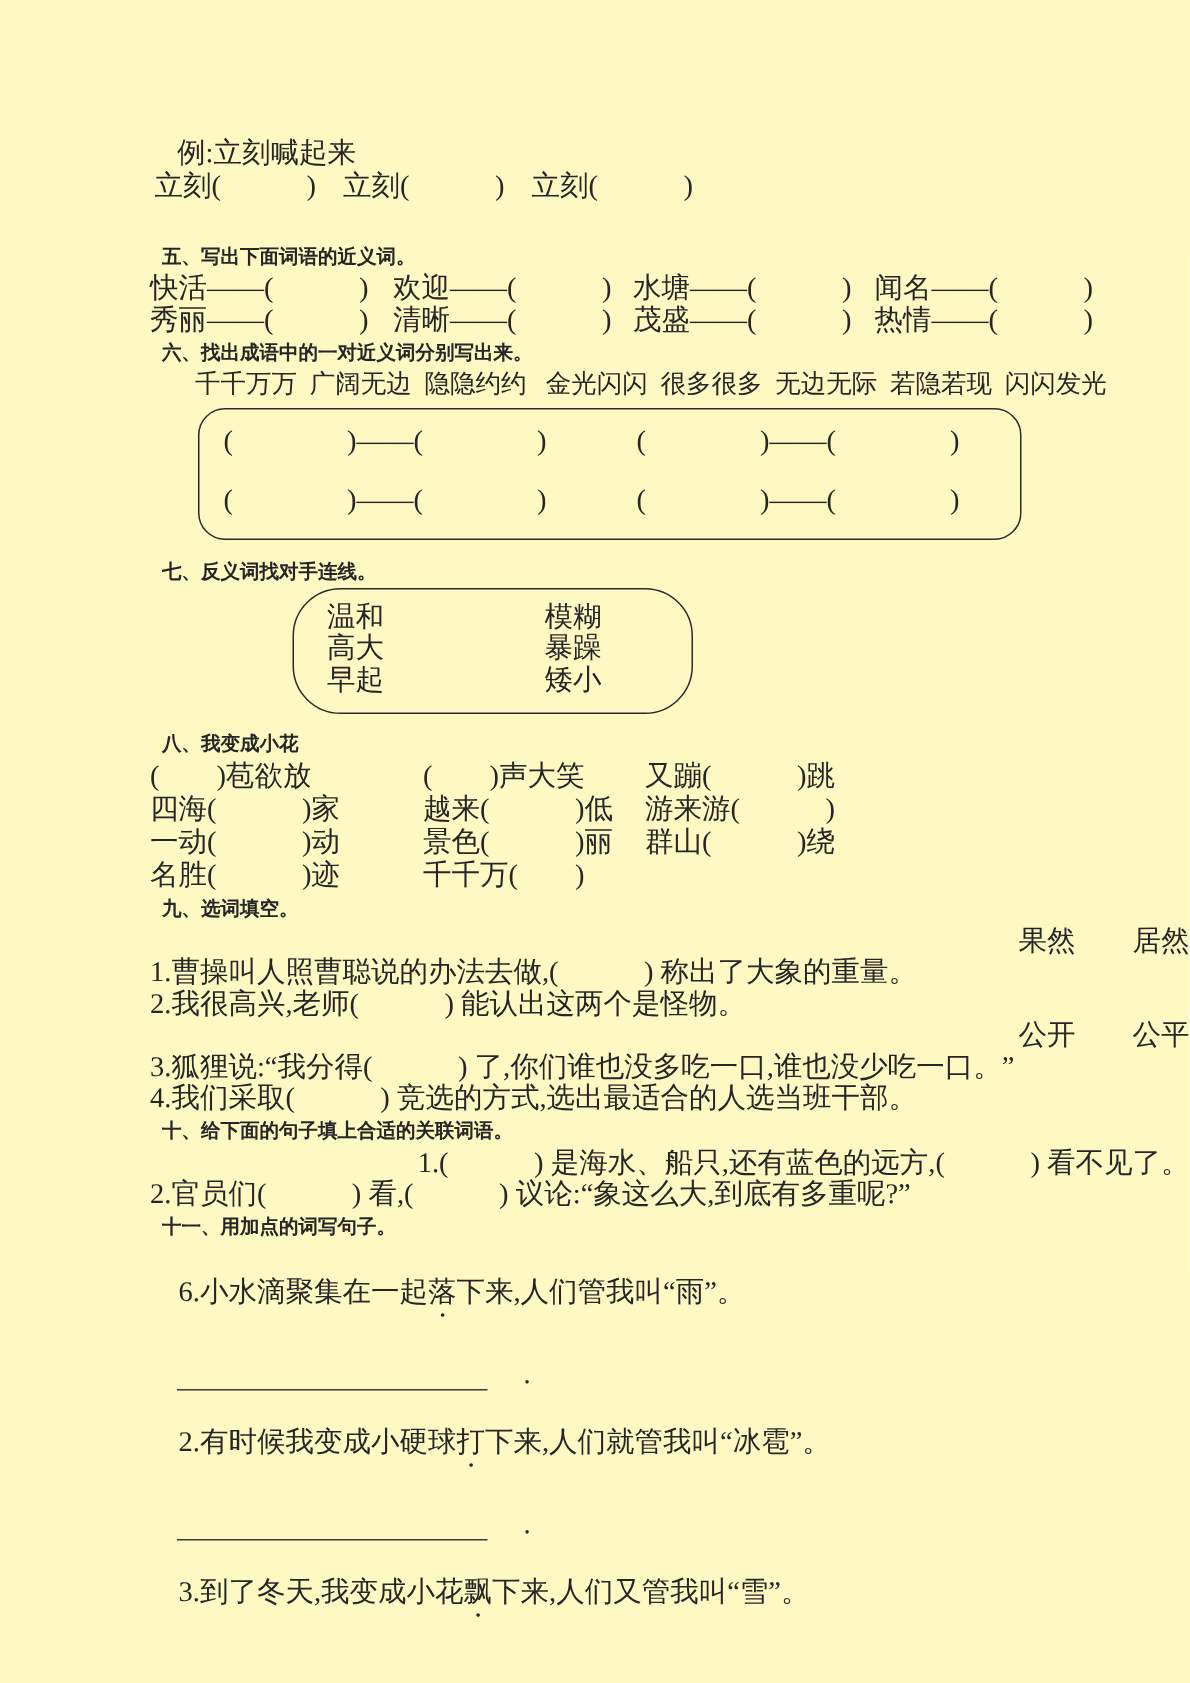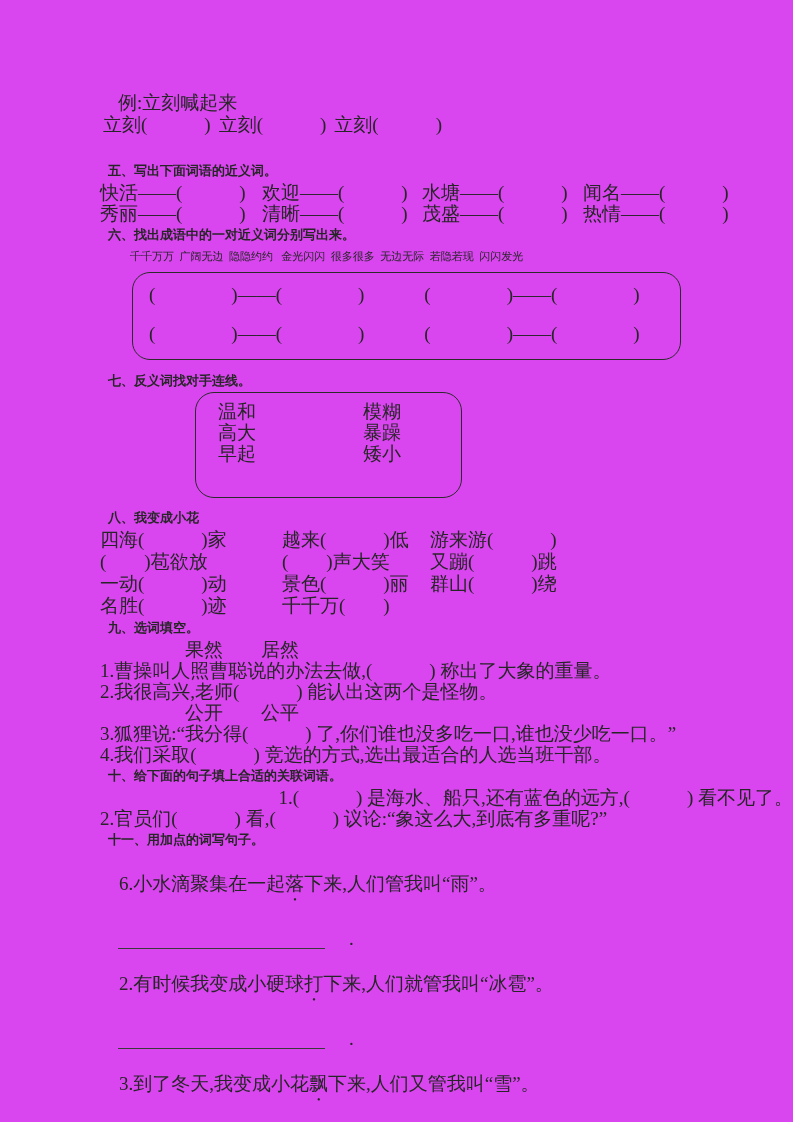--- a/index.html
+++ b/index.html
@@ -1,50 +1,50 @@
 <!DOCTYPE html>
 <html><head>
 <meta charset="utf-8">
 <style>
   html,body { margin:0; padding:0; background:#ffffff; }
   .page {
-    width:793px; height:1122px; background:#d946ef; color:#262626;
+    width:793px; height:1122px; background:#fef9c3; color:#262626;
     font-family:"Liberation Serif","DejaVu Serif",serif;
     font-size:19px; box-sizing:border-box;
     padding:92px 0 0 100px; overflow:hidden; position:relative;
   }
   p,h3,div { margin:0; padding:0; }
   .t { white-space:pre; }
   .example-title { line-height:22px; margin-left:18px; }
-  .ex-row { display:flex; gap:8px; line-height:22px; margin-left:3px; white-space:pre; }
+  .ex-row { display:flex; gap:18px; line-height:22px; margin-left:3px; white-space:pre; }
   h3.heading {
     font-family:"Liberation Sans","DejaVu Sans",sans-serif;
     font-weight:bold; font-size:13px; line-height:22px; margin-left:8px; white-space:pre;
   }
   .h5 { margin-top:24px; }
   .h7 { margin-top:10px; }
   .h8 { margin-top:9px; }
   .row5 { display:grid; grid-template-columns:162px 160px 161px 1fr; line-height:21px; white-space:pre; }
-  .idioms { font-size:11px; line-height:20px; margin-left:30px; white-space:pre; }
+  .idioms { font-size:17px; line-height:20px; margin-left:30px; white-space:pre; }
   .box6 {
     margin-left:32px; margin-top:6px; width:549px; height:88px;
     border:1.6px solid #2b2b2b; border-radius:18px; box-sizing:border-box;
     padding:11px 0 0 16px;
   }
   .pair-row { display:flex; gap:60px; line-height:22px; margin-bottom:17px; white-space:pre; }
   .box7 {
-    margin-left:95px; margin-top:0; width:267px; height:106px;
-    border:1.6px solid #2b2b2b; border-radius:19px; box-sizing:border-box;
+    margin-left:95px; margin-top:0; width:267px; height:84px;
+    border:1.6px solid #2b2b2b; border-radius:32px; box-sizing:border-box;
     padding:8px 0 0 22px;
   }
   .match-row { display:flex; line-height:21px; }
   .match-row .lcol { width:145px; }
   .row8 { display:grid; grid-template-columns:182px 148px 1fr; line-height:22px; white-space:pre; }
   .p9 { line-height:21px; white-space:pre; }
-  .choices { margin-left:85px; }
+  .choices { margin-left:85px;text-align:right; }
   .indent8 { margin-left:8px;text-align:right; }
   .sent { line-height:22px; white-space:pre; }
   .emdot {
     -webkit-text-emphasis:filled dot; -webkit-text-emphasis-position:under right;
     text-emphasis:filled dot; text-emphasis-position:under right;
   }
   .ansline { margin:8px 0 2px 18px; height:14px; line-height:14px; }
   .ansline .line {
     display:inline-block; width:207px; height:13px;
     border-bottom:1.2px solid #3a3a3a; vertical-align:bottom;
@@ -101,28 +101,28 @@
       <span>暴躁</span>
     </div>
     <div class="match-row">
       <span class="lcol">早起</span>
       <span>矮小</span>
     </div>
   </div>
 
   <h3 class="heading h8">八、我变成小花</h3>
   <div class="row8">
+    <span>(　　)苞欲放</span>
+    <span>(　　)声大笑</span>
+    <span>又蹦(　　　)跳</span>
+  </div>
+  <div class="row8">
     <span>四海(　　　)家</span>
     <span>越来(　　　)低</span>
     <span>游来游(　　　)</span>
-  </div>
-  <div class="row8">
-    <span>(　　)苞欲放</span>
-    <span>(　　)声大笑</span>
-    <span>又蹦(　　　)跳</span>
   </div>
   <div class="row8">
     <span>一动(　　　)动</span>
     <span>景色(　　　)丽</span>
     <span>群山(　　　)绕</span>
   </div>
   <div class="row8">
     <span>名胜(　　　)迹</span>
     <span>千千万(　　)</span>
     <span></span>

